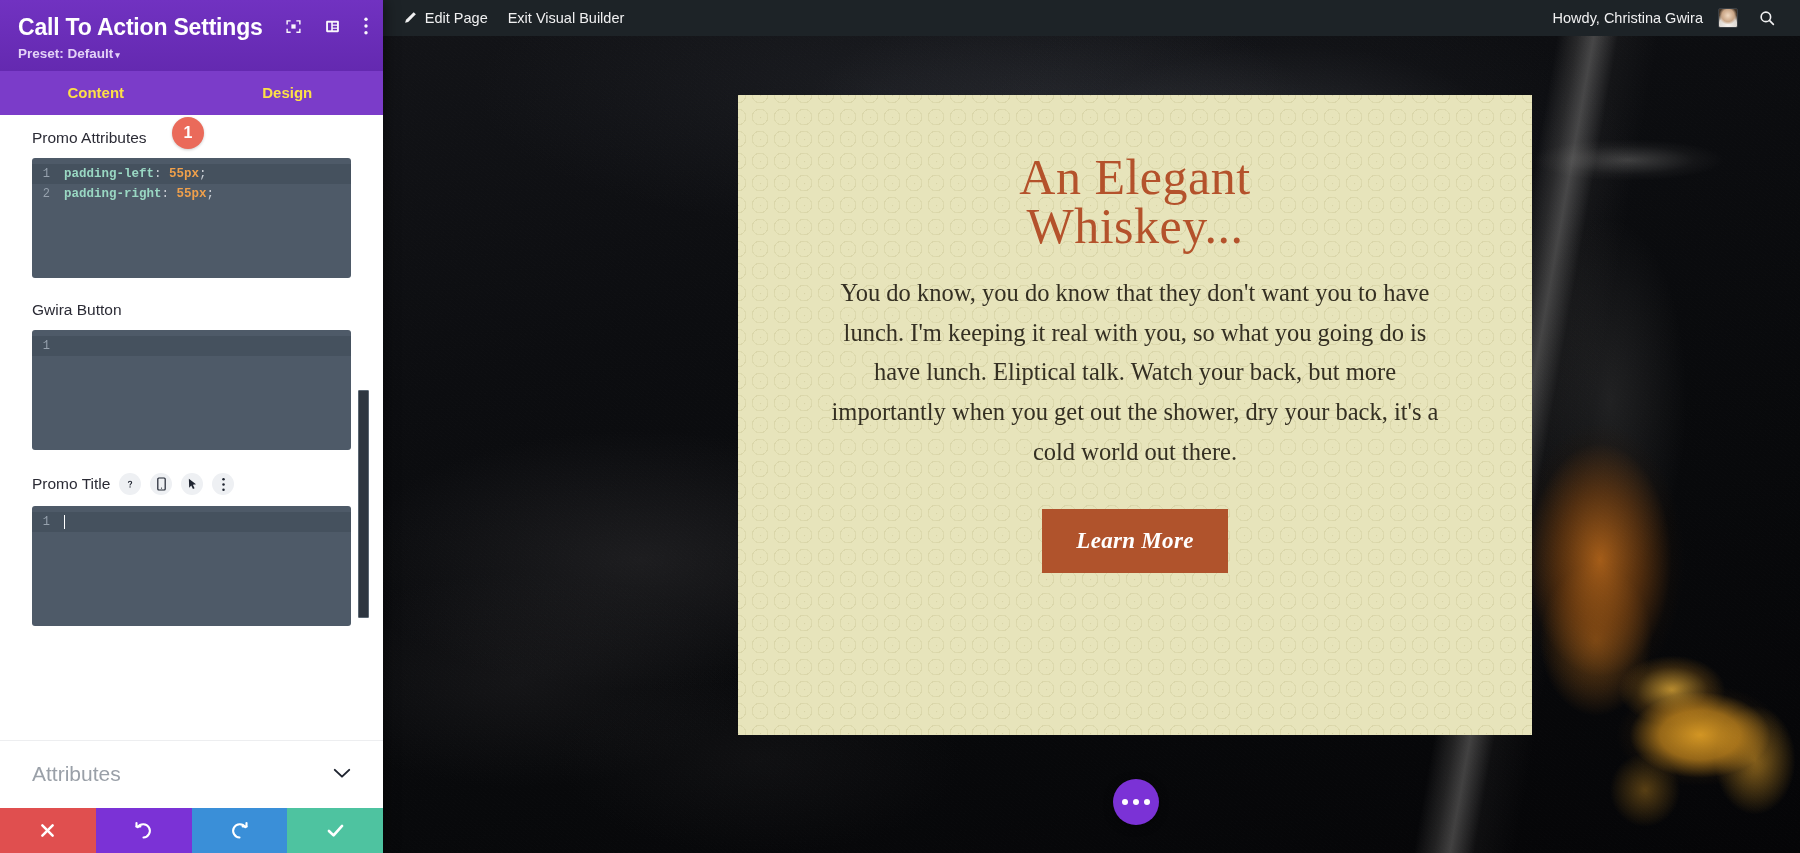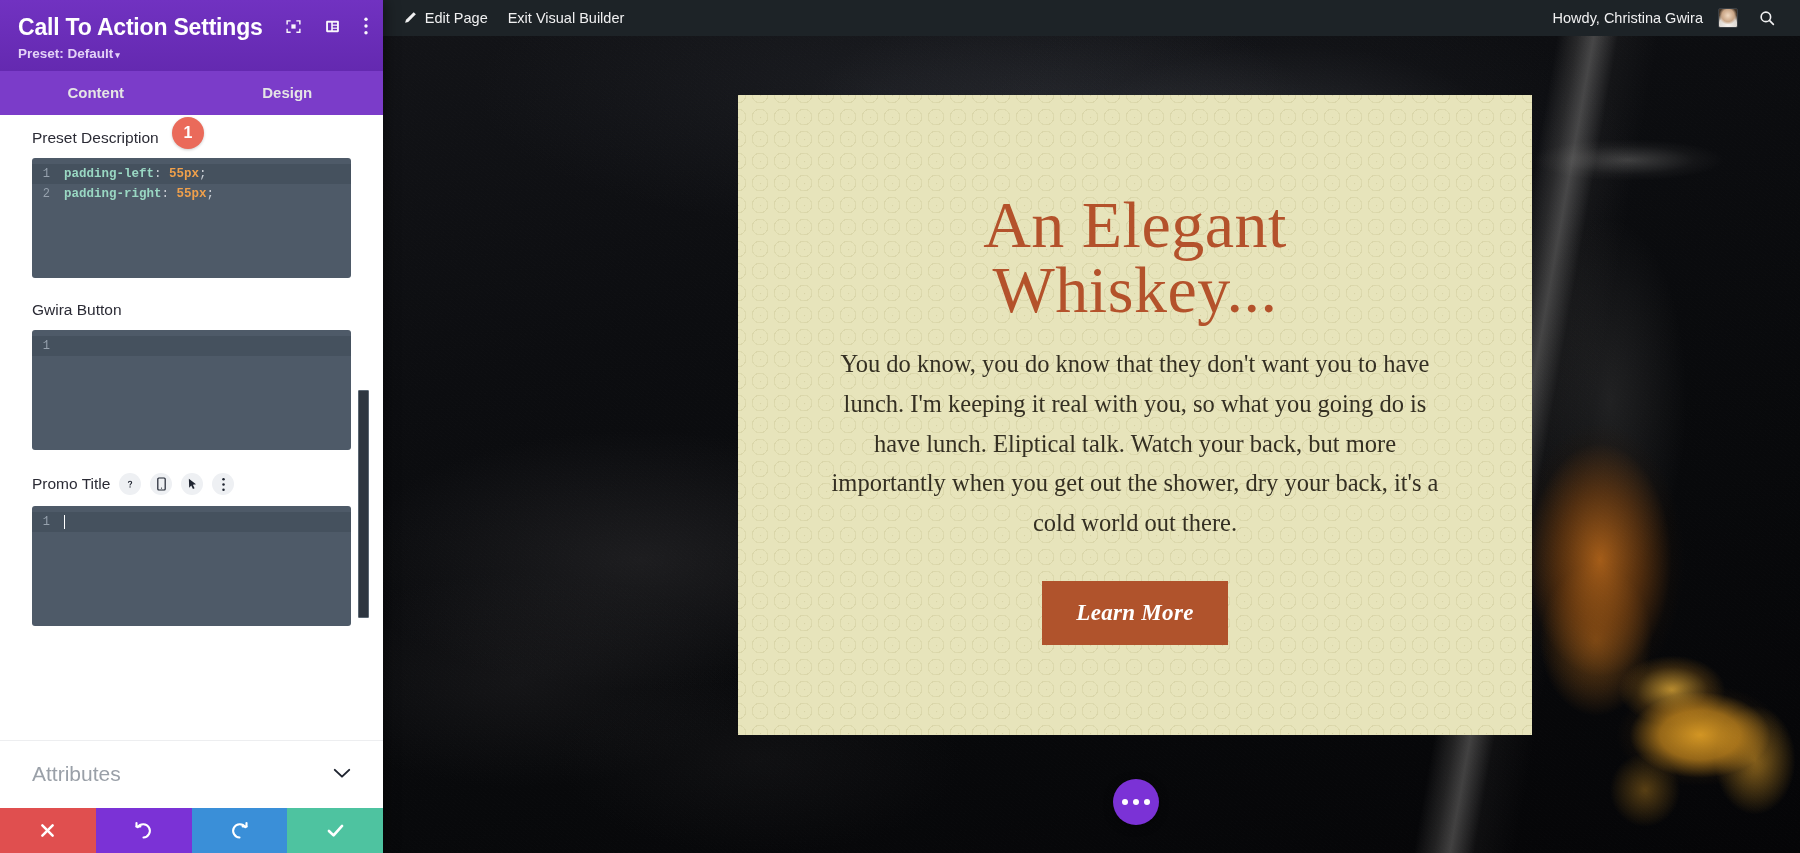--- a/index.html
+++ b/index.html
@@ -114,21 +114,21 @@
   .header-icons {
     position: absolute; right: 14px; top: 16px;
     display: flex; align-items: center; gap: 22px;
   }
   .hicon { cursor: pointer; opacity: 0.97; display: flex; }
 
   .panel-tabs { display: flex; background: #7b3cc9; }
   .panel-tab {
     flex: 1; text-align: center;
     padding: 13px 0 14px 0;
-    color: #e5e5e5; font-size: 15px; font-weight: bold;
+    color: #fde047; font-size: 15px; font-weight: bold;
     cursor: pointer;
   }
   .panel-tab.active { background: #8c4ae0; }
 
   .panel-body {
     flex: 1; overflow: hidden; position: relative;
     background: #fff;
   }
   .panel-scroll { padding: 14px 32px 0 32px; }
 
@@ -227,27 +227,26 @@
       radial-gradient(circle 9px at 22px 0,   rgba(0,0,0,0) 7.1px, rgba(186,180,126,0.22) 7.3px, rgba(186,180,126,0.22) 8.3px, rgba(0,0,0,0) 8.5px),
       radial-gradient(circle 9px at 0 22px,   rgba(0,0,0,0) 7.1px, rgba(186,180,126,0.22) 7.3px, rgba(186,180,126,0.22) 8.3px, rgba(0,0,0,0) 8.5px);
     background-size: 22px 22px, 22px 22px, 22px 22px, 22px 22px, 22px 22px;
     padding: 58px 74px 0 74px;
     text-align: center;
     overflow: hidden;
     z-index: 20;
   }
   .cta-title {
     font-family: "Liberation Serif", serif;
-    font-size: 66px;
+    font-size: 50px;
     line-height: 0.98;
     color: #b4522b;
     font-weight: normal;
     letter-spacing: 0.5px;
     margin-bottom: 22px;
-    margin-top: 40px;
   }
   .cta-desc {
     font-family: "Liberation Serif", serif;
     font-size: 24.5px;
     line-height: 1.62;
     color: #342f22;
     max-width: 620px;
     margin: 0 auto;
   }
   .cta-button {
@@ -430,21 +429,21 @@
     <div class="panel-tabs">
       <div class="panel-tab">Content</div>
       <div class="panel-tab">Design</div>
     </div>
 
     <div class="panel-body">
       <div class="panel-scroll">
 
         <div class="field">
           <div class="field-label-row">
-            <span class="field-label">Preset Description</span>
+            <span class="field-label">Promo Attributes</span>
             <span class="badge-1">1</span>
           </div>
           <div class="code-editor">
             <div class="code-line active">
               <span class="ln">1</span>
               <span class="code-text"><span class="tok-prop">padding-left</span><span class="tok-punc">: </span><span class="tok-val">55px</span><span class="tok-punc">;</span></span>
             </div>
             <div class="code-line">
               <span class="ln">2</span>
               <span class="code-text"><span class="tok-prop">padding-right</span><span class="tok-punc">: </span><span class="tok-val">55px</span><span class="tok-punc">;</span></span>

